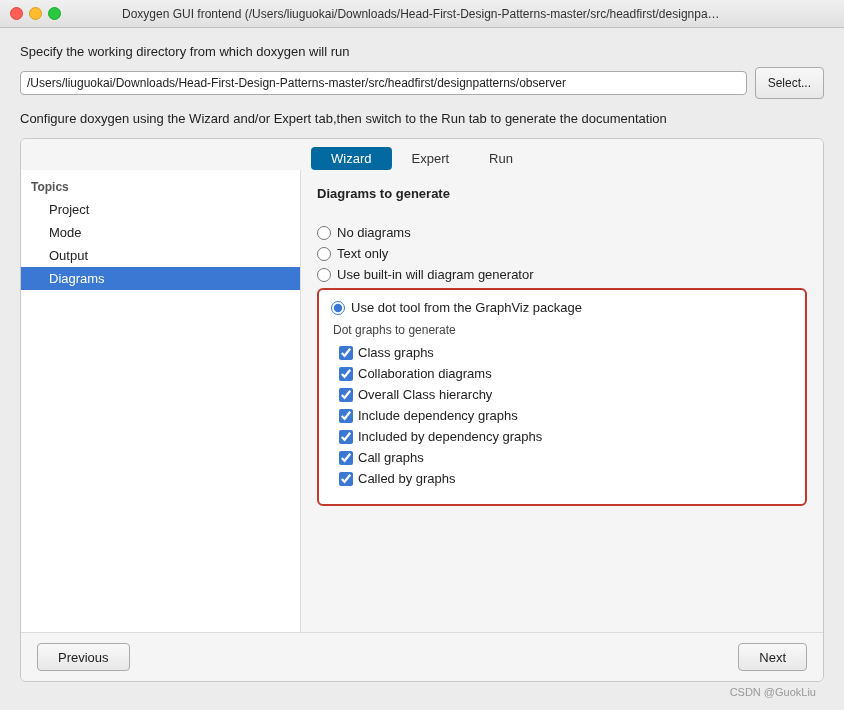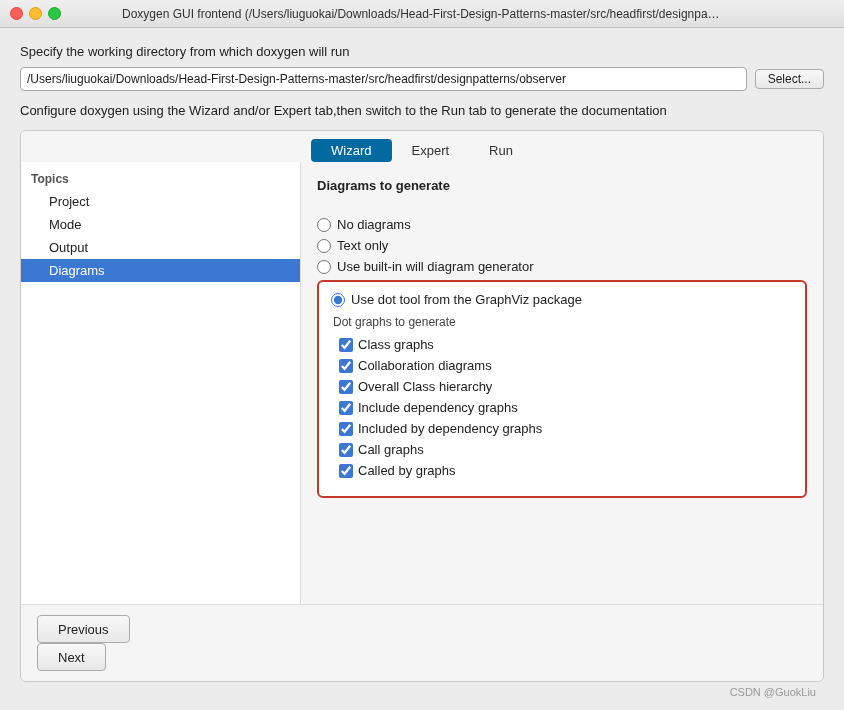--- a/index.html
+++ b/index.html
@@ -72,21 +72,21 @@
       flex: 1;
       height: 24px;
       border: 1px solid #aaa;
       border-radius: 4px;
       padding: 0 6px;
       font-size: 12px;
       background: white;
       color: #222;
     }
     .select-btn {
-      height: 20px;
+      height: 32px;
       padding: 0 12px;
       border: 1px solid #aaa;
       border-radius: 4px;
       background: linear-gradient(to bottom, #f8f8f8, #e8e8e8);
       font-size: 12px;
       cursor: pointer;
       color: #222;
     }
 
     .config-label {
@@ -231,25 +231,24 @@
       width: 14px;
       height: 14px;
       accent-color: #3a78d4;
       cursor: pointer;
     }
 
     
     .footer {
       display: flex;
       justify-content: space-between;
-      align-items: flex-start;
+      align-items: flex-end;
       padding: 10px 16px;
       background: #f5f5f5;
       border-top: 1px solid #ddd;
-      flex-direction: column;
     }
     .footer-btn {
       height: 28px;
       padding: 0 20px;
       border: 1px solid #aaa;
       border-radius: 4px;
       background: linear-gradient(to bottom, #f8f8f8, #e8e8e8);
       font-size: 13px;
       cursor: pointer;
       color: #222;

